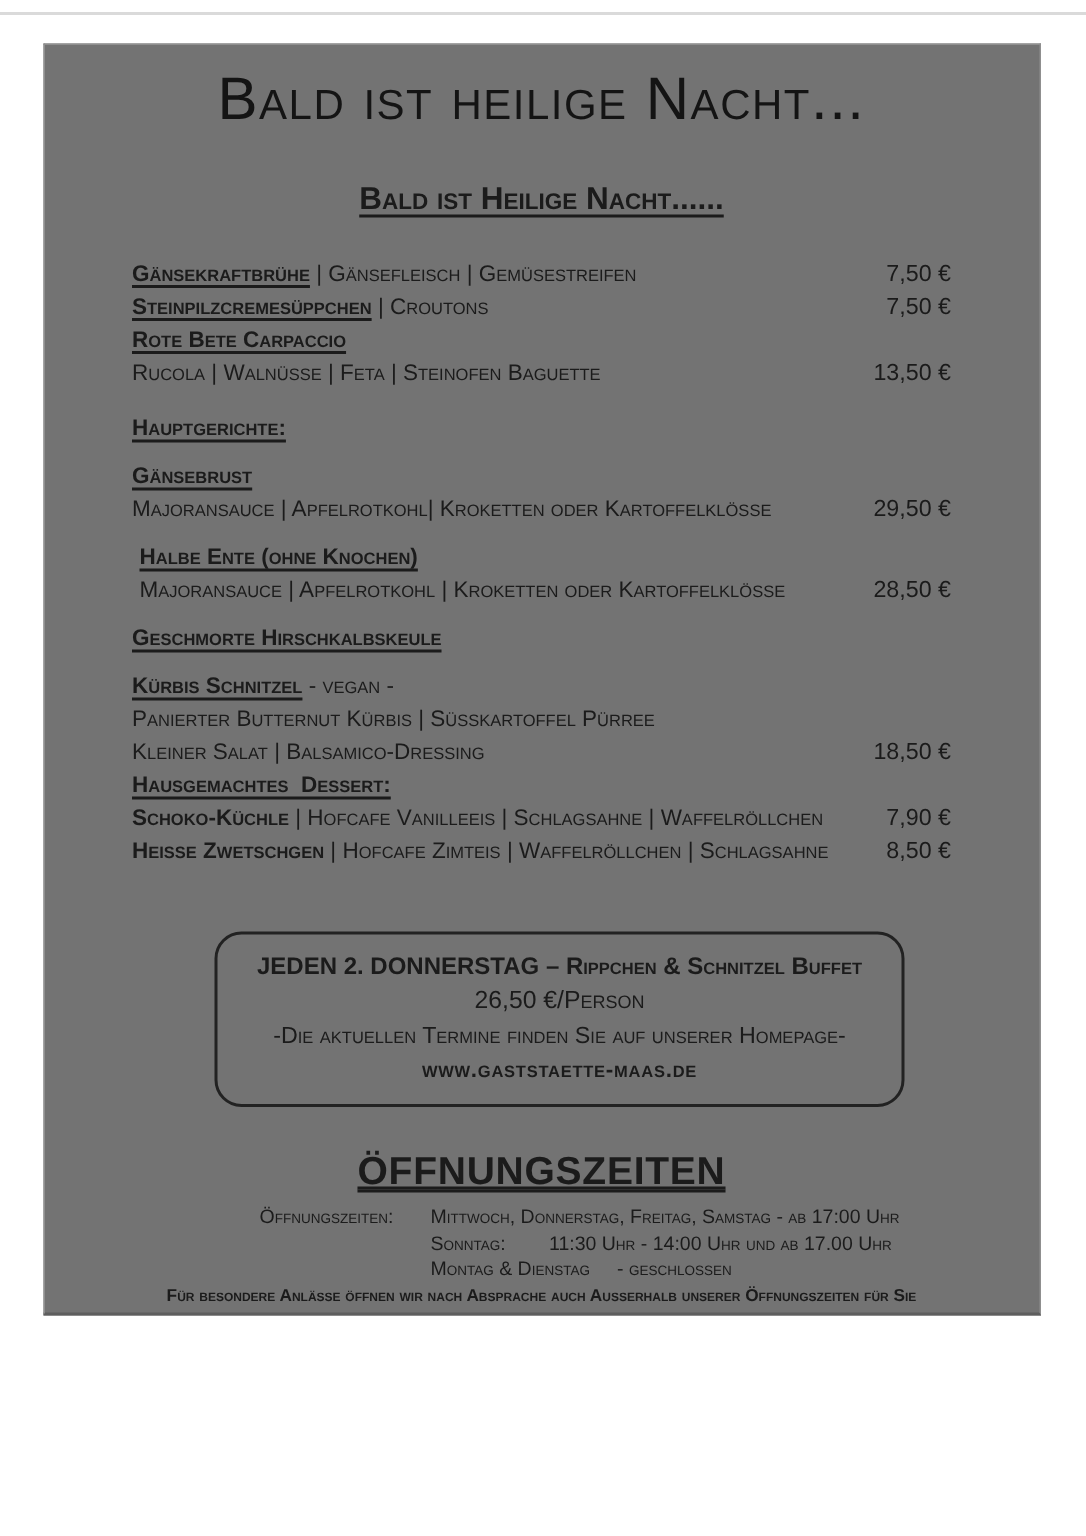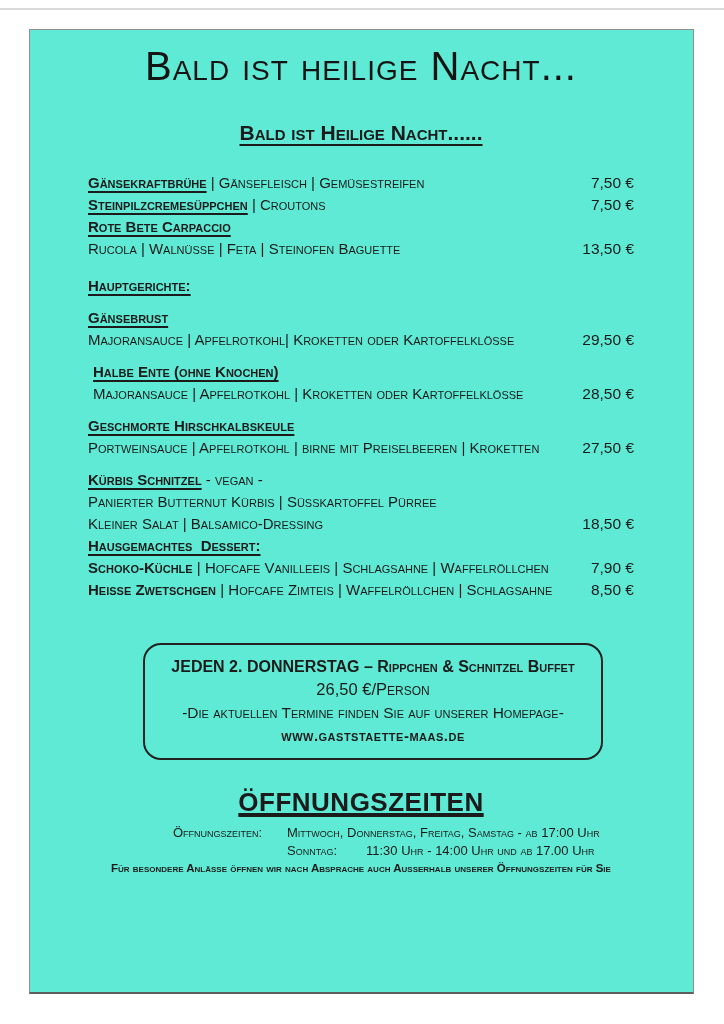--- a/index.html
+++ b/index.html
@@ -1,20 +1,20 @@
 <!DOCTYPE html>
 <html><head>
 <meta charset="utf-8">
 <style>
   * { margin:0; padding:0; box-sizing:border-box; }
   html,body { width:724px; height:1024px; background:#ffffff; overflow:hidden;
               font-family:"Liberation Sans", sans-serif; color:#1b1b1b; }
   .scan-line-top { position:absolute; left:0; top:8px; width:724px; height:2px; background:#dadada; }
-  .page-frame { position:absolute; left:29px; top:29px; width:665px; height:965px;
-                border:1px solid #8f8f8f; border-bottom:2px solid #5e5e5e; background:#5eead4; }
+  .page-frame { position:absolute; left:29px; top:29px; width:665px; height:848px;
+                border:1px solid #8f8f8f; border-bottom:2px solid #5e5e5e; background:#737373; }
   .content { padding:0 59px 0 58px; font-variant:small-caps; }
   .main-title { margin-top:11px; text-align:center; font-size:40px; line-height:50px;
                 letter-spacing:1px; color:#141414; font-weight:500; }
   .section-title { margin-top:30px; font-size:21px; font-weight:bold;text-align:center; }
   .u { text-decoration:underline; text-underline-offset:3px; text-decoration-thickness:1.5px; }
   .u2 { text-decoration:underline; text-underline-offset:4px; text-decoration-thickness:2px; }
   .b { font-weight:bold; }
   .pre { white-space:pre-wrap; }
   .row { display:flex; justify-content:space-between; align-items:baseline;
          font-size:15px; line-height:22px; }
@@ -92,24 +92,20 @@
       <div class="row">
         <span class="pre">Majoransauce | Apfelrotkohl | Kroketten oder Kartoffelklöße</span>
         <span class="price">28,50 €</span>
       </div>
     </div>
 
     <div class="dish">
       <div class="row">
         <span class="b u">Geschmorte Hirschkalbskeule</span>
       </div>
-      <div class="row">
-        <span class="pre">Portweinsauce | Apfelrotkohl | birne mit Preiselbeeren | Kroketten</span>
-        <span class="price">27,50 €</span>
-      </div>
     </div>
 
     <div class="dish">
       <div class="row">
         <span><span class="b u">Kürbis Schnitzel</span><span class="pre"> - vegan -</span></span>
       </div>
       <div class="row">
         <span class="pre">Panierter Butternut Kürbis | Süßkartoffel Pürree</span>
       </div>
       <div class="row">
@@ -139,19 +135,20 @@
 
     <div class="hours-heading">
       <span>ÖFFNUNGSZEITEN</span>
     </div>
 
     <div class="hours-block">
       <div class="hours-label">Öffnungszeiten:</div>
       <div class="hours-rows">
         <div>Mittwoch, Donnerstag, Freitag, Samstag - ab 17:00 Uhr</div>
         <div>Sonntag:        11:30 Uhr - 14:00 Uhr und ab 17.00 Uhr</div>
+        <div>Montag &amp; Dienstag     - geschlossen</div>
       </div>
     </div>
 
     <div class="hours-note">Für besondere Anlässe öffnen wir nach Absprache auch Außerhalb unserer Öffnungszeiten für Sie</div>
 
   </div>
 </div>
 
 </body></html>

